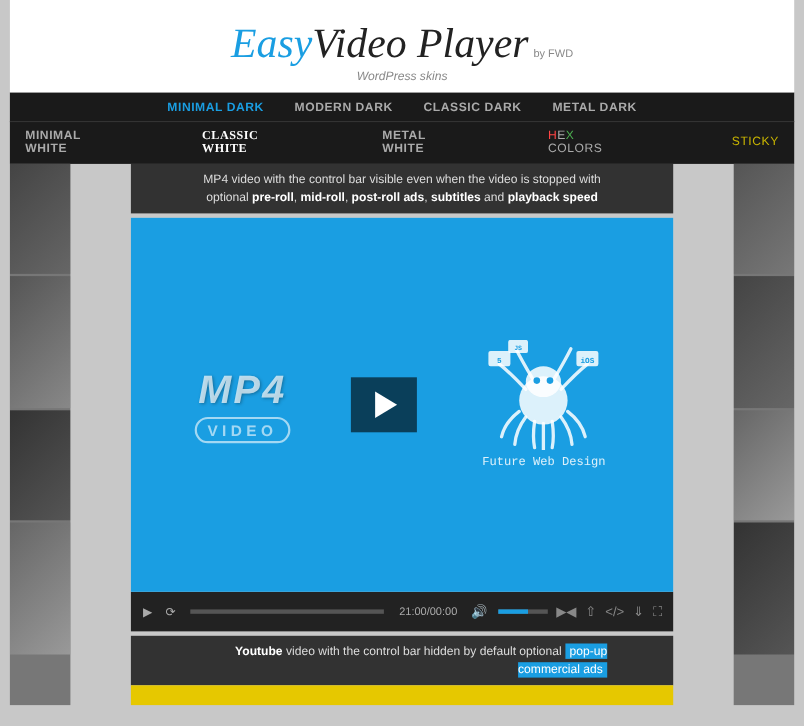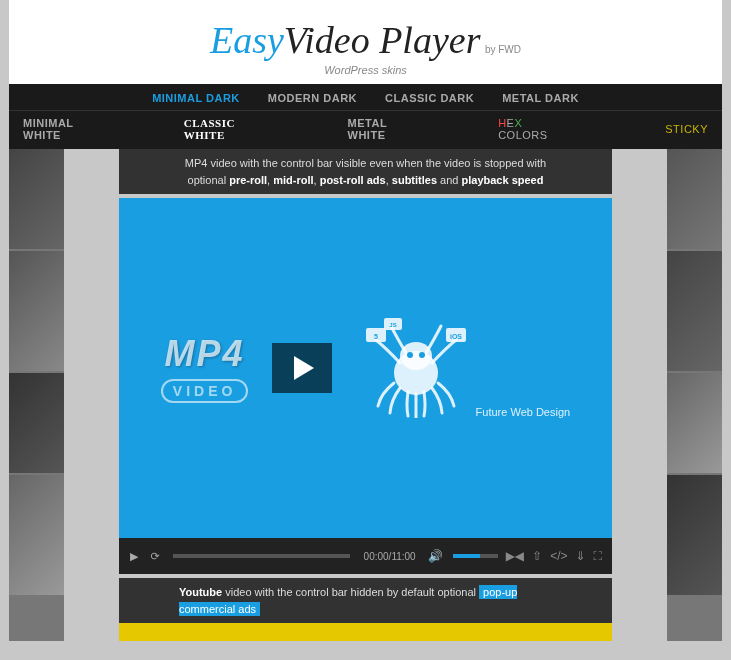--- a/index.html
+++ b/index.html
@@ -222,23 +222,24 @@
       width: 0;
       height: 0;
       border-top: 12px solid transparent;
       border-bottom: 12px solid transparent;
       border-left: 20px solid #ffffff;
       margin-left: 4px;
     }
 
     .fwd-logo {
       display: flex;
-      flex-direction: row;
-      align-items: flex-end;
+      flex-direction: column;
+      align-items: center;
       color: white;
+      font-family: Liberation Mono, monospace;
     }
 
     .fwd-octopus {
       width: 120px;
       height: 100px;
       position: relative;
     }
 
     .fwd-octopus svg {
       width: 100%;
@@ -323,21 +324,21 @@
       font-size: 12px;
       cursor: pointer;
       padding: 0 2px;
     }
 
     
     .bottom-info {
       background: rgba(0,0,0,0.75);
       color: #ddd;
       font-size: 11px;
-      text-align: left;
+      text-align: right;
       padding: 6px 60px;
       margin: 0 55px;
       line-height: 1.5;
     }
 
     .bottom-info b {
       color: #fff;
     }
 
     .bottom-info .highlight {
@@ -499,21 +500,21 @@
         <div class="control-bar">
 
           <div class="ctrl-btn">▶</div>
 
           <div class="ctrl-btn">⟳</div>
 
           <div class="progress-bar-container">
             <div class="progress-bar-fill"></div>
           </div>
 
-          <div class="time-display">00:00/11:00</div>
+          <div class="time-display">21:00/00:00</div>
 
           <div class="volume-icon ctrl-btn">🔊</div>
           <div class="volume-bar">
             <div class="volume-fill"></div>
           </div>
 
           <div class="ctrl-icons">
             <span class="ctrl-icon">▶◀</span>
             <span class="ctrl-icon">⇧</span>
             <span class="ctrl-icon">&lt;/&gt;</span>

